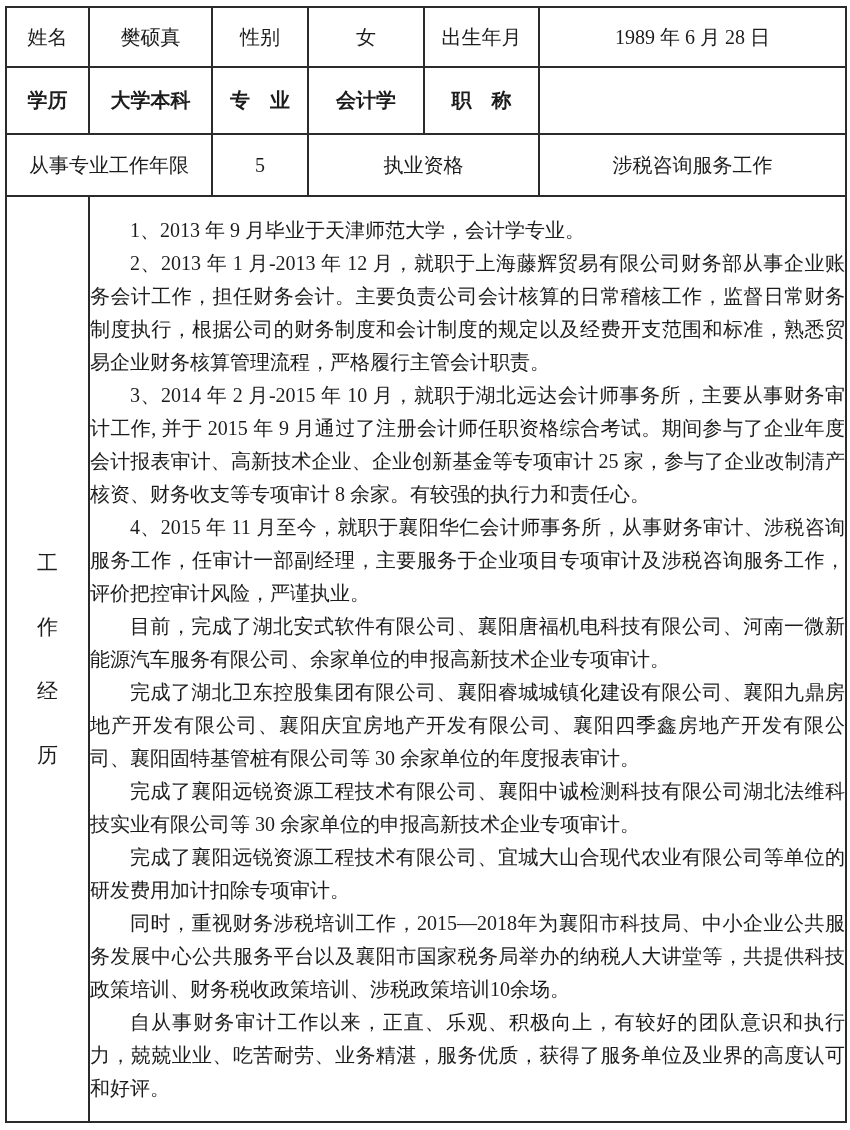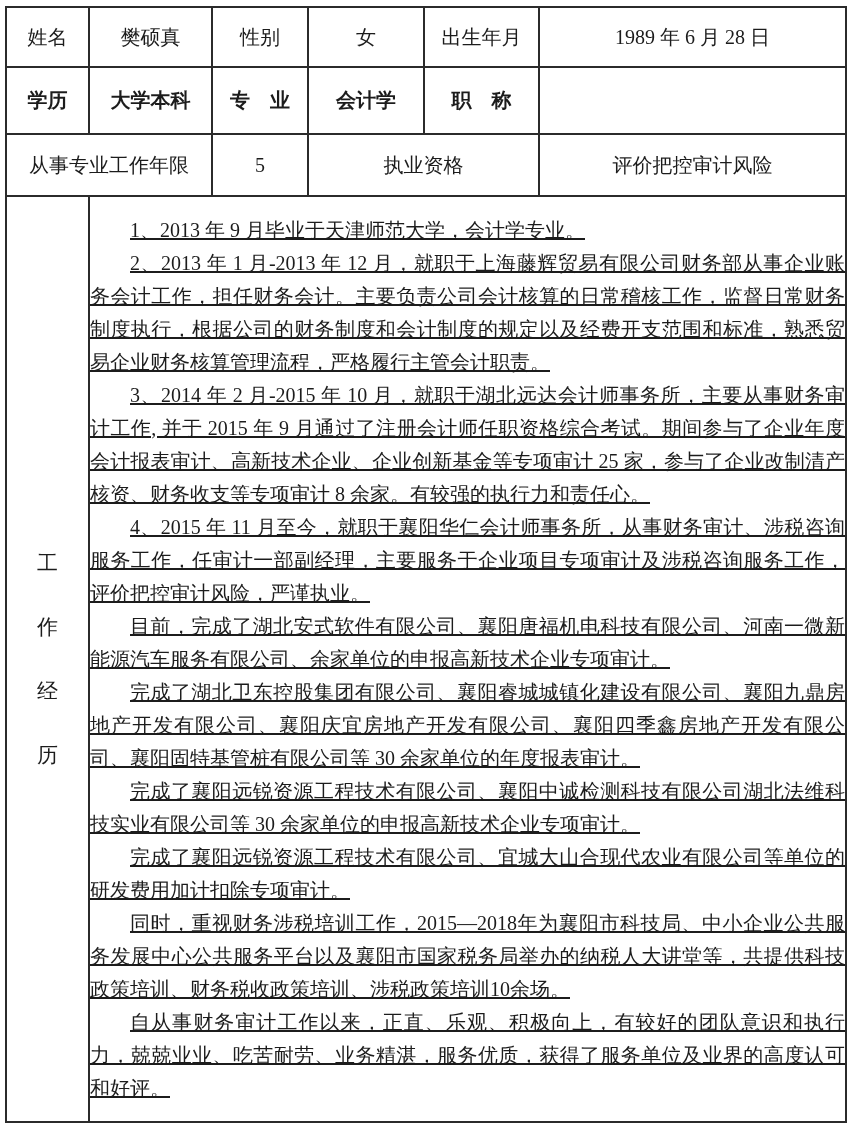--- a/index.html
+++ b/index.html
@@ -54,21 +54,20 @@
     vertical-align: top;
     padding: 34px 3px 8px 3px;
   }
   td.work-text-cell p {
     margin: 0;
     font-size: 20px;
     line-height: 33px;
     text-indent: 2em;
     text-align: justify;
     word-break: break-all;
-    text-decoration: underline;
   }
 </style>
 </head>
 <body>
 
 <div class="page">
   <table class="resume">
     <colgroup>
       <col style="width:83px">
       <col style="width:123px">
@@ -94,21 +93,21 @@
       <td>专　业</td>
       <td>会计学</td>
       <td>职　称</td>
       <td></td>
     </tr>
 
     <tr class="r3">
       <td colspan="2">从事专业工作年限</td>
       <td>5</td>
       <td colspan="2">执业资格</td>
-      <td>评价把控审计风险</td>
+      <td>涉税咨询服务工作</td>
     </tr>
 
     <tr>
       <td class="work-label-cell">
         <div class="vertical-label">
           <span>工</span>
           <span>作</span>
           <span>经</span>
           <span>历</span>
         </div>

